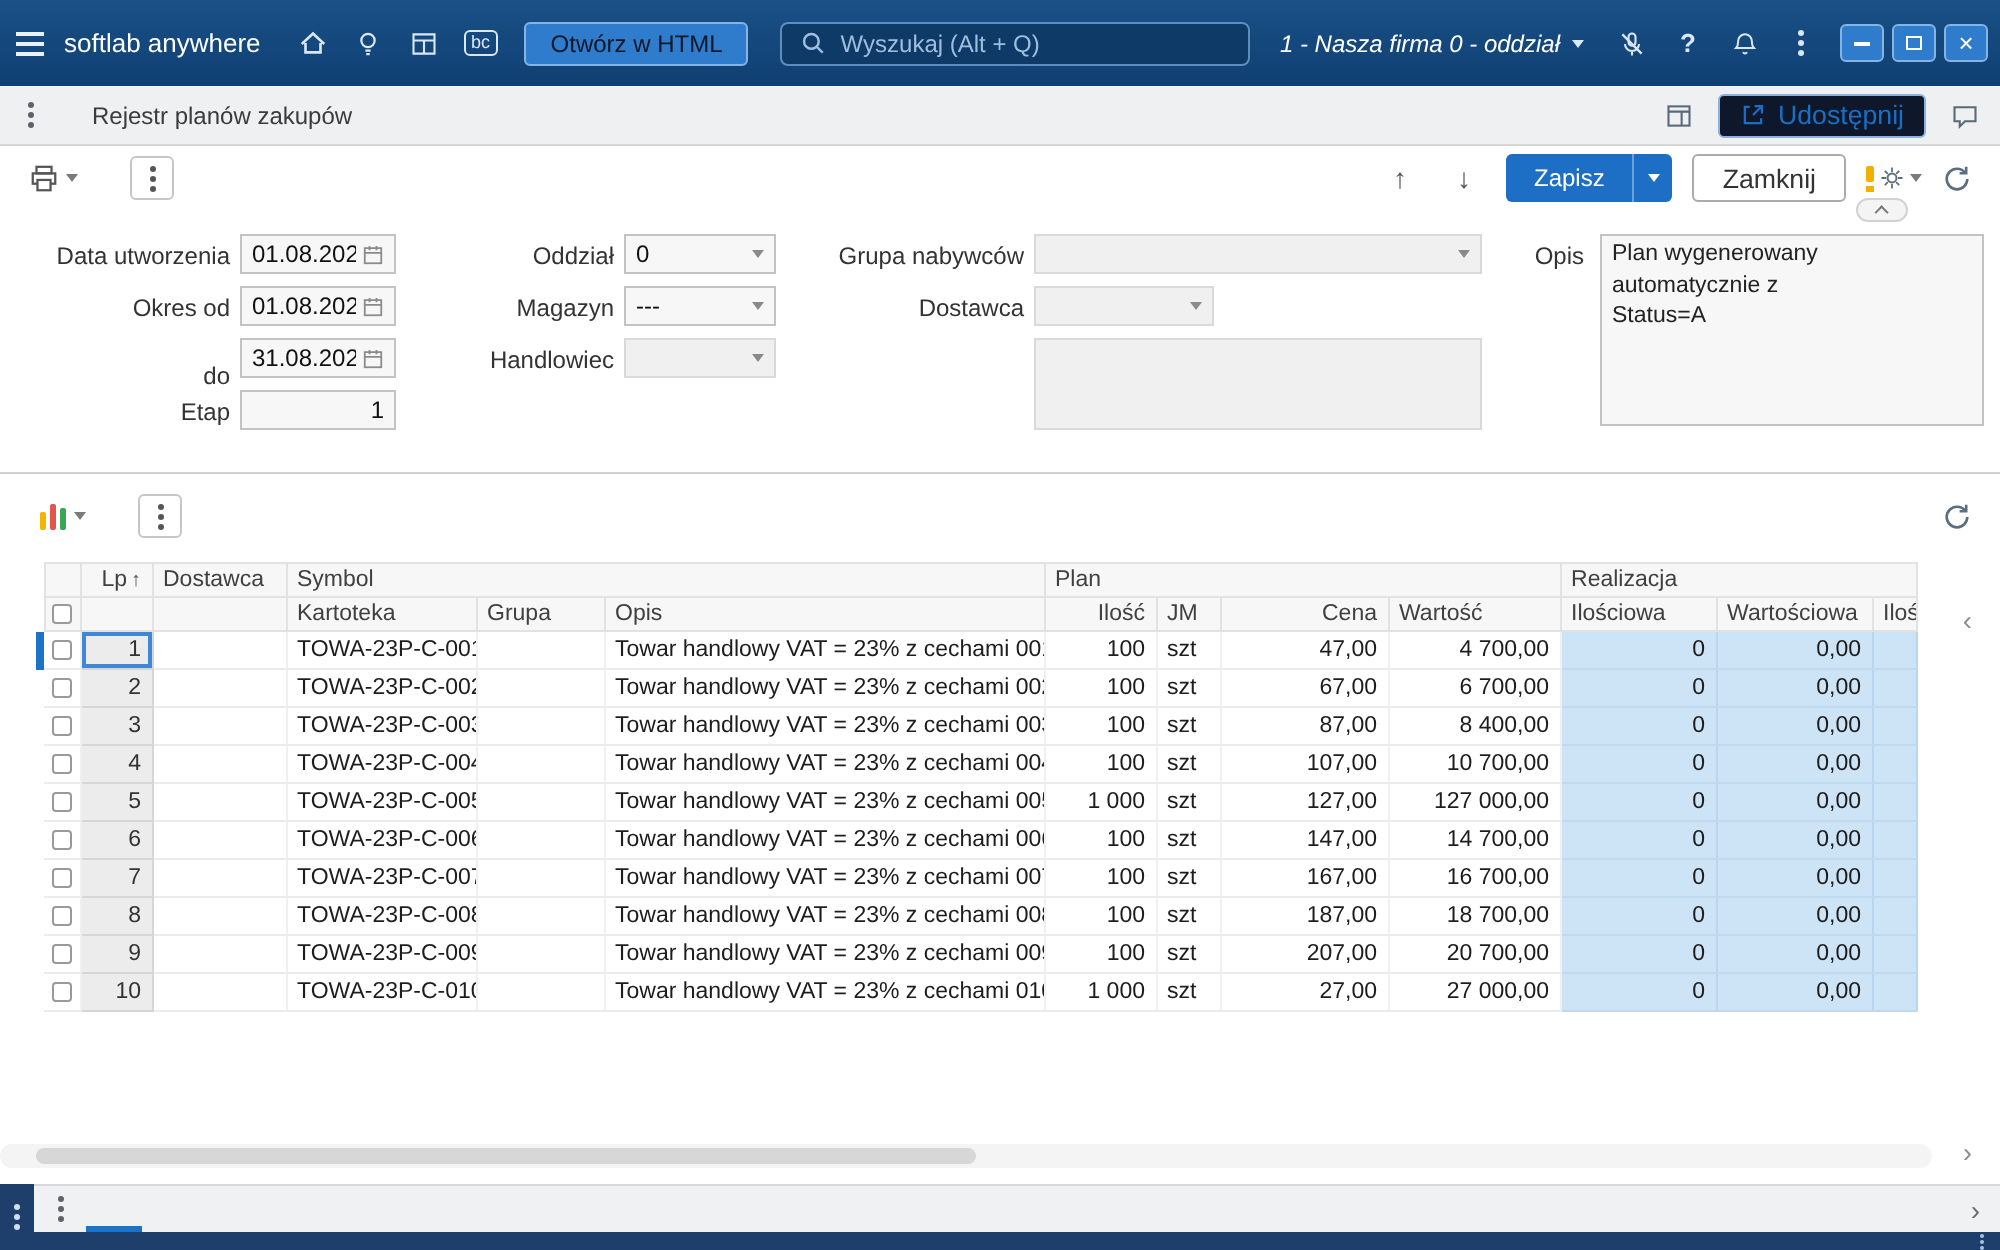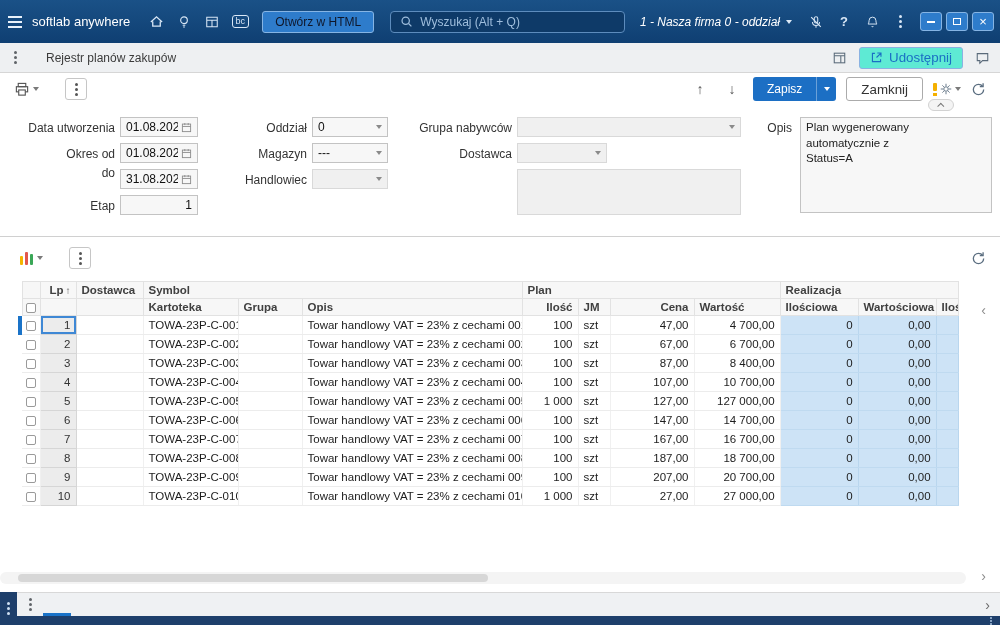--- a/index.html
+++ b/index.html
@@ -28,21 +28,21 @@
   .glyph-close { font-size: 13px; line-height: 1; }
 
   
   .doc-tabs { height: 30px; background: #eef0f2; border-bottom: 1px solid #d6d6d6; display: flex; align-items: stretch; flex: 0 0 auto; }
   .vdots { display: flex; flex-direction: column; gap: 2px; }
   .vdots i { width: 3px; height: 3px; border-radius: 50%; background: currentColor; display: block; }
   .tab-dots { width: 30px; display: flex; align-items: center; justify-content: center; color: #5f6368; cursor: pointer; }
   .dtab { display: flex; align-items: center; padding: 0 16px; color: #3b3b3b; cursor: pointer; white-space: nowrap; }
   .dtab.active { background: #fff; border-left: 1px solid #d6d6d6; border-right: 1px solid #d6d6d6; box-shadow: inset 0 -3px 0 #1a73c8; color: #151515; margin-bottom: -1px; position: relative; z-index: 2; }
   .dtabs-right { margin-left: auto; display: flex; align-items: center; gap: 12px; padding-right: 10px; color: #5a6a7a; }
-  .btn-share { height: 22px; border: 1px solid #8ab2e2; background: #5eead4; color: #1a6fc4; border-radius: 3px; display: flex; align-items: center; gap: 6px; padding: 4px 10px; cursor: pointer; white-space: nowrap; }
+  .btn-share { height: 22px; border: 1px solid #8ab2e2; background: #0f172a; color: #1a6fc4; border-radius: 3px; display: flex; align-items: center; gap: 6px; padding: 4px 10px; cursor: pointer; white-space: nowrap; }
 
   
   .toolbar { height: 32px; display: flex; align-items: center; padding: 0 14px; position: relative; flex: 0 0 auto; background: #fff; }
   .print-btn { display: flex; align-items: center; gap: 3px; color: #555; cursor: pointer; }
   .dots-btn { width: 22px; height: 22px; border: 1px solid #c6c6c6; border-radius: 3px; background: #fff; display: flex; align-items: center; justify-content: center; color: #555; margin-left: 26px; cursor: pointer; }
   .tool-right { margin-left: auto; display: flex; align-items: center; gap: 10px; }
   .nav-arrow { font-size: 14px; color: #555; width: 22px; text-align: center; cursor: pointer; }
   .btn-save { display: flex; align-items: stretch; background: #1c6fc4; color: #fff; border-radius: 3px; height: 24px; overflow: hidden; cursor: pointer; }
   .btn-save .main { display: flex; align-items: center; padding: 0 14px; }
   .btn-save .dd { width: 20px; display: flex; align-items: center; justify-content: center; border-left: 1px solid rgba(255,255,255,.35); }
@@ -71,21 +71,21 @@
   .grid-section { flex: 1 1 auto; position: relative; background: #fff; min-height: 0; }
   .grid-toolbar { height: 42px; display: flex; align-items: center; padding: 0 14px; }
   .chart-btn { display: flex; align-items: center; gap: 4px; cursor: pointer; margin-left: 6px; }
   .chart-bars { display: flex; align-items: flex-end; gap: 2px; height: 14px; }
   .chart-bars i { width: 3px; display: block; border-radius: 1px; }
   .chart-bars .b1 { height: 9px; background: #f4b400; }
   .chart-bars .b2 { height: 13px; background: #e2574c; }
   .chart-bars .b3 { height: 11px; background: #3aa757; }
   .grid-refresh { margin-left: auto; color: #5b6e80; display: flex; cursor: pointer; }
   .grid-table { position: absolute; top: 44px; left: 18px; width: 940px; border-collapse: collapse; table-layout: fixed; font-size: 11.5px; color: #1d1d1d; }
-  .grid-table th { background: #f7f7f7; border: 1px solid #e2e2e2; font-weight: bold; color: #404040; padding: 0 5px; height: 17px; text-align: left; white-space: nowrap; overflow: hidden; }
+  .grid-table th { background: #f7f7f7; border: 1px solid #e2e2e2; font-weight: normal; color: #404040; padding: 0 5px; height: 17px; text-align: left; white-space: nowrap; overflow: hidden; }
   .grid-table th.num { text-align: right; }
   .grid-table th.ind, .grid-table td.ind { background: #fff; border: none; padding: 0; }
   .grid-table th.lp-h { text-align: right; }
   .sort-arrow { color: #555; font-size: 10px; margin-left: 2px; }
   .grid-table td { border-right: 1px solid #f0f0f0; border-bottom: 1px solid #ececec; padding: 0 5px; height: 19px; white-space: nowrap; overflow: hidden; }
   .grid-table td.cb, .grid-table th.cb { text-align: center; padding: 0 2px; }
   .cb-box { display: inline-block; width: 10px; height: 10px; border: 1px solid #9a9a9a; border-radius: 2px; background: #fff; vertical-align: middle; cursor: pointer; }
   .grid-table td.lp { background: #ececec; border-right: 1px solid #d6d6d6; border-bottom: 1px solid #d6d6d6; text-align: right; color: #333; }
   .grid-table td.num { text-align: right; }
   .grid-table td.blue { background: #cde3f6; border-right: 1px solid #b9d6ee; border-bottom: 1px solid #bfdaf0; }
@@ -287,21 +287,21 @@
     <div class="flabel" style="left:20px;top:42px;width:95px;">Okres od</div>
     <div class="inp" style="left:120px;top:38px;width:78px;">
       <span class="val">01.08.2023</span>
       <span class="cal">
           <svg width="11" height="11" viewBox="0 0 16 16">
             <rect x="2" y="3" width="12" height="11" fill="none" stroke="currentColor" stroke-width="1.3"></rect>
             <path d="M2 6.5h12M5.5 1.5v3M10.5 1.5v3" stroke="currentColor" stroke-width="1.3"></path>
           </svg>
         </span>
     </div>
-    <div class="flabel" style="left:20px;top:61px;width:95px;">do</div>
+    <div class="flabel" style="left:20px;top:76px;width:95px;">do</div>
     <div class="inp" style="left:120px;top:64px;width:78px;">
       <span class="val">31.08.2023</span>
       <span class="cal">
           <svg width="11" height="11" viewBox="0 0 16 16">
             <rect x="2" y="3" width="12" height="11" fill="none" stroke="currentColor" stroke-width="1.3"></rect>
             <path d="M2 6.5h12M5.5 1.5v3M10.5 1.5v3" stroke="currentColor" stroke-width="1.3"></path>
           </svg>
         </span>
     </div>
     <div class="flabel" style="left:20px;top:94px;width:95px;">Etap</div>

